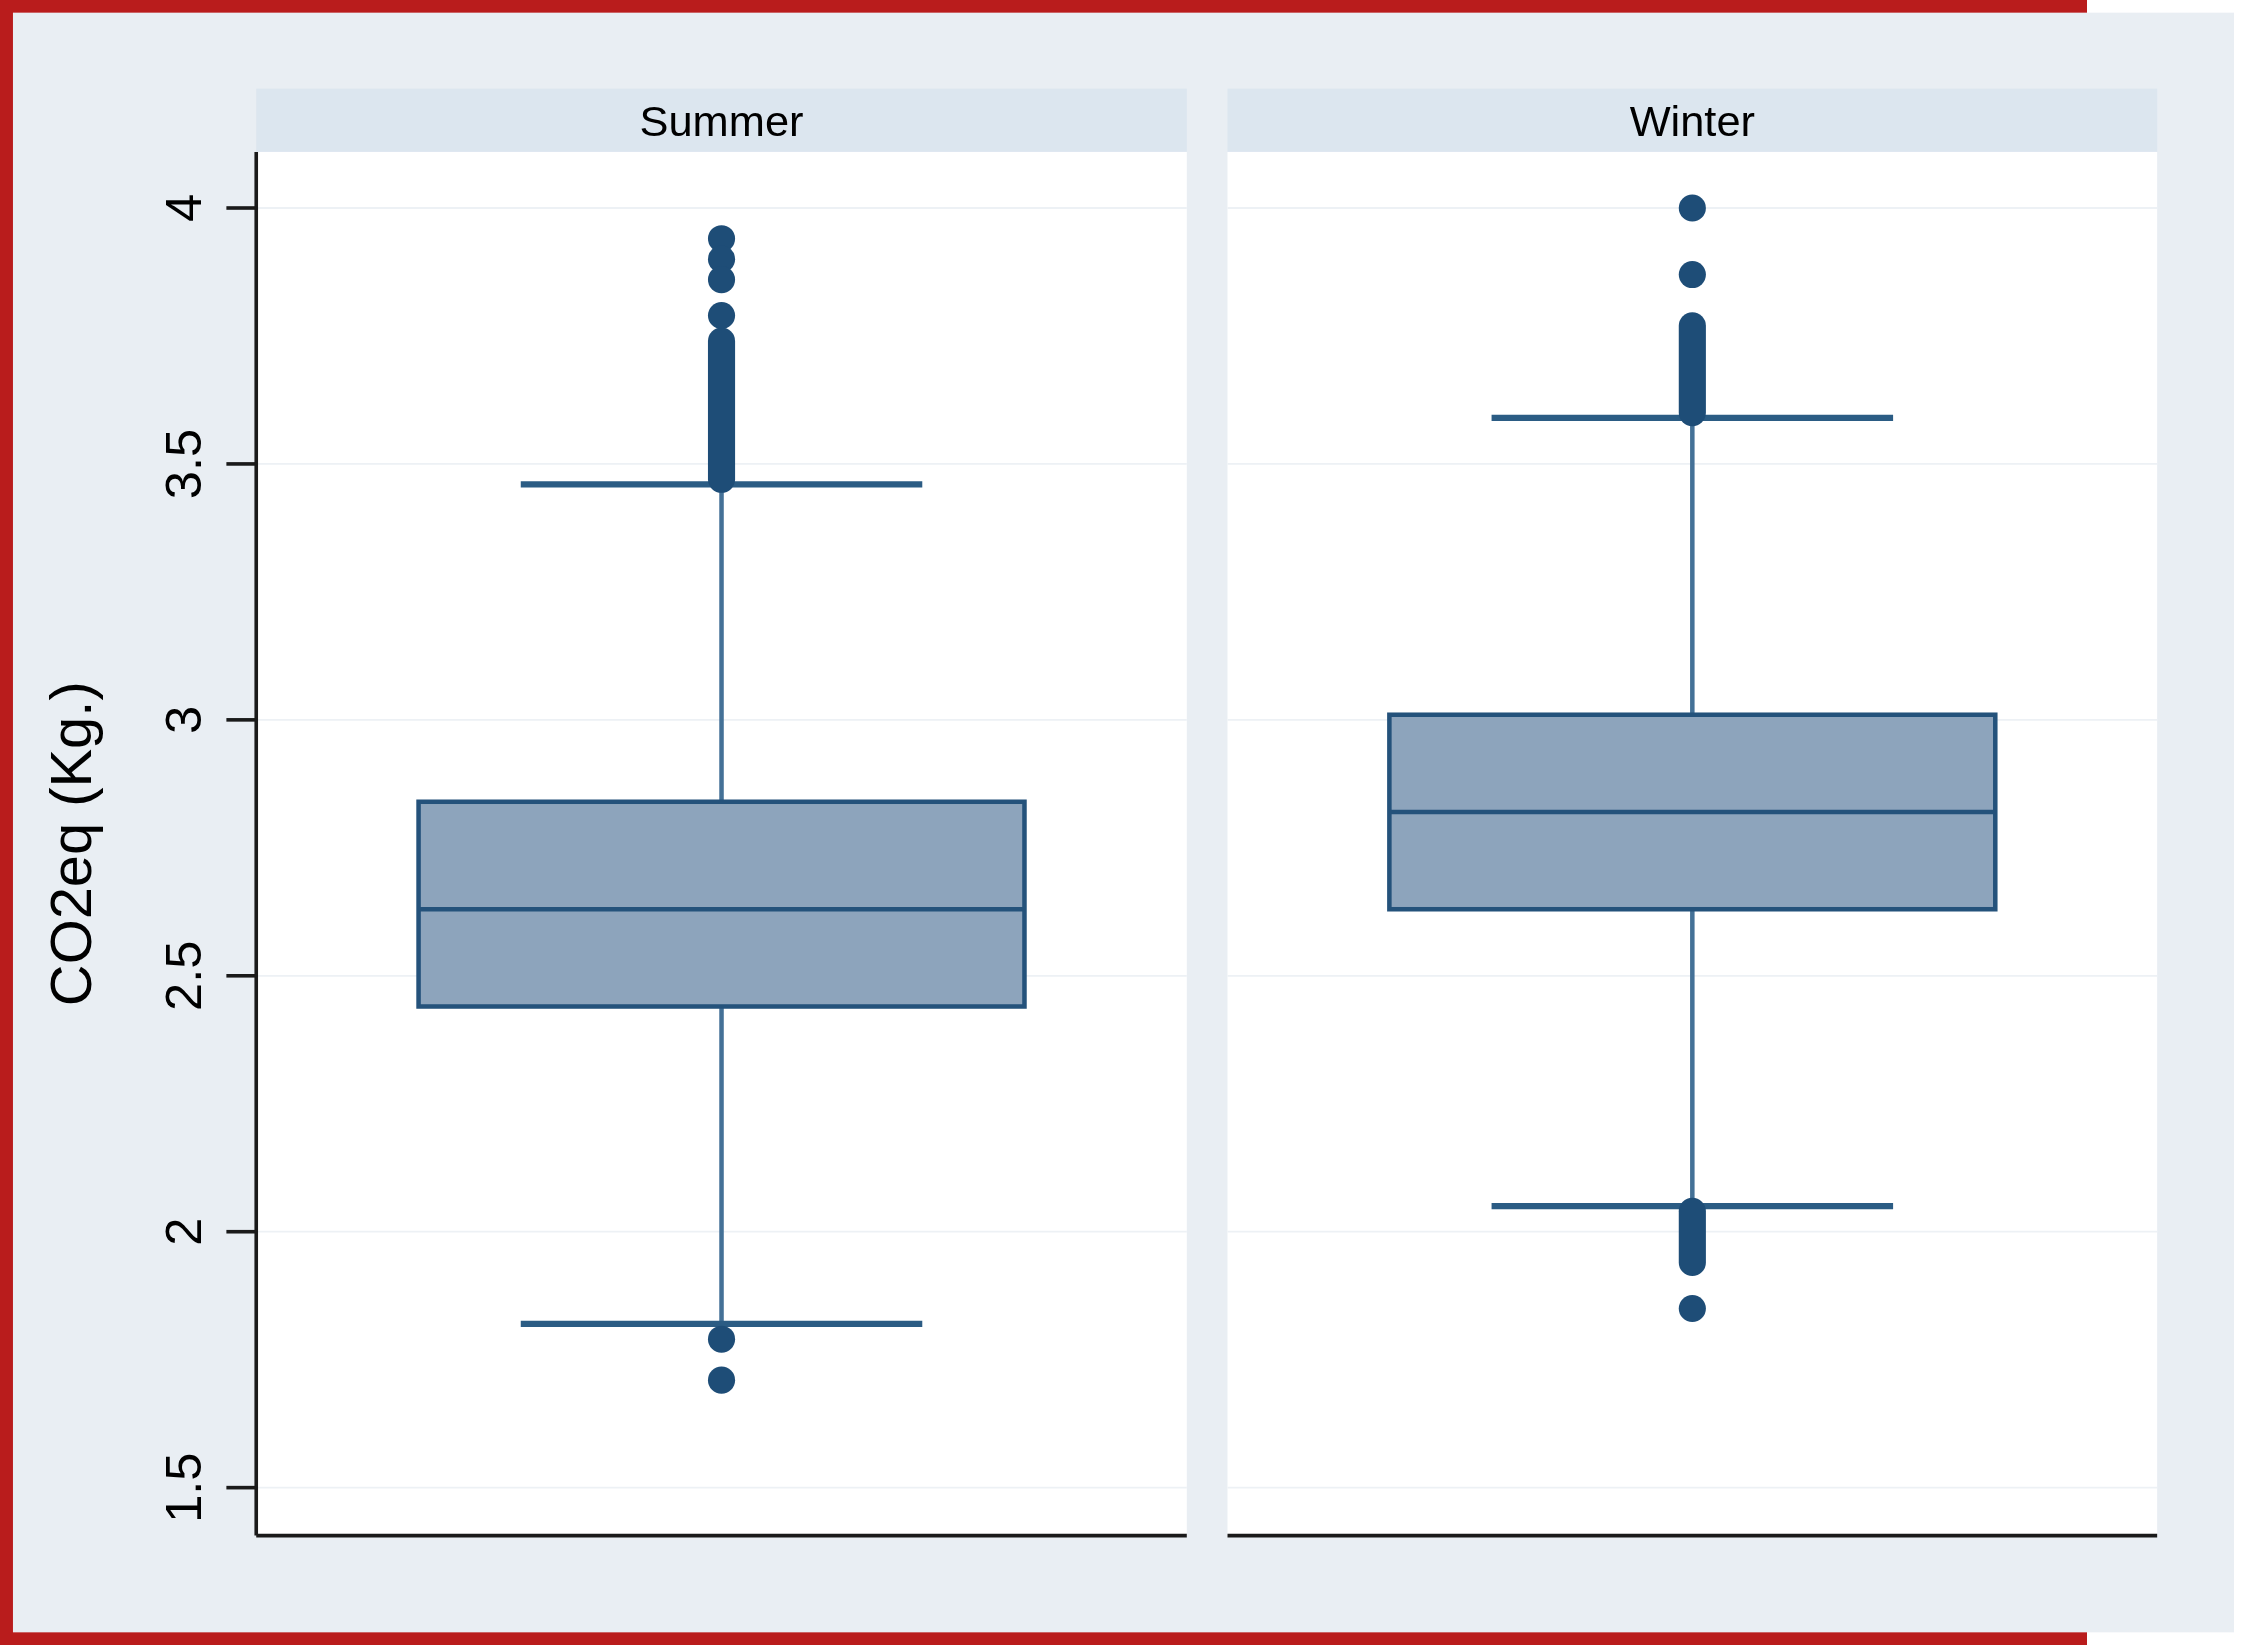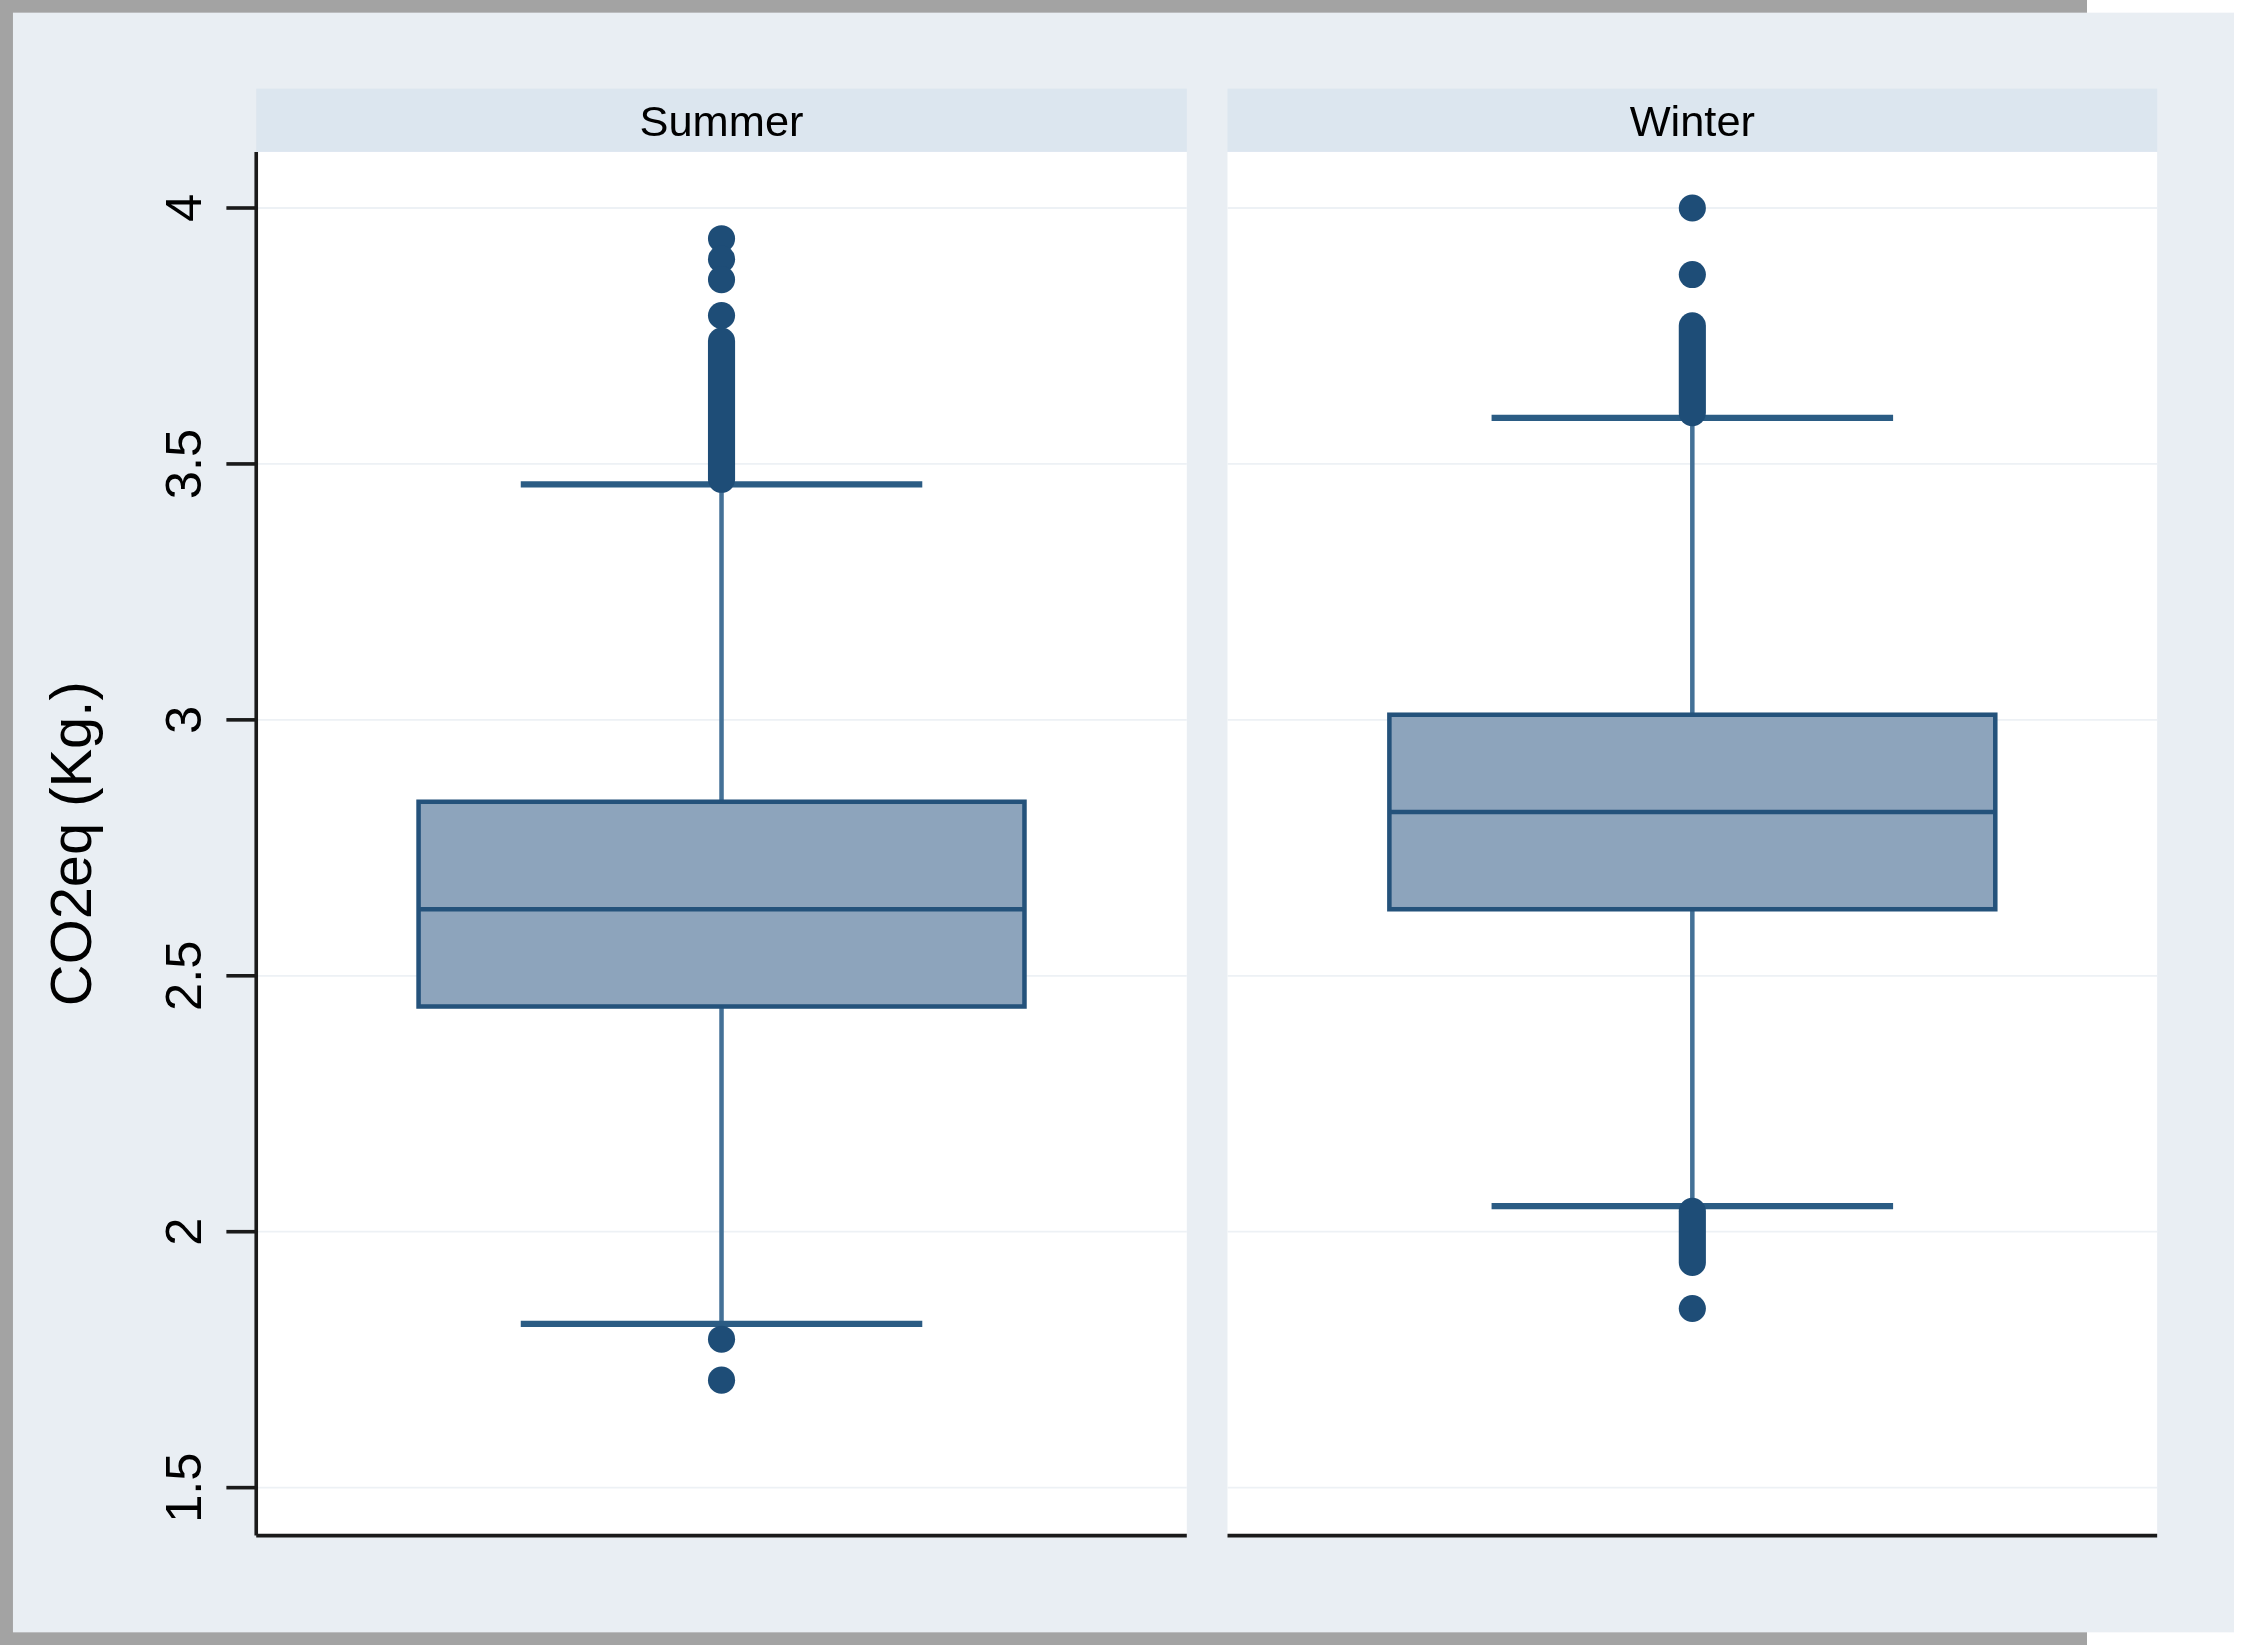--- a/index.html
+++ b/index.html
@@ -1,20 +1,20 @@
 <!DOCTYPE html>
 <html style="font-size:14.5px"><head>
 <meta charset="utf-8">
 <style>
   html, body { margin: 0; padding: 0; background: #ffffff; }
   .figure {
     position: relative;
     width: 2087px;
     height: 1645px;
-    background: #a3a3a3;
+    background: #b91c1c;
     font-family: "Liberation Sans", sans-serif;
   }
   svg { display: block; }
   text { font-family: "Liberation Sans", sans-serif; }
 </style>
 </head>
 <body>
 
 <div class="figure">
   <svg id="chart" width="2247" height="1645" viewBox="0 0 2484 1819" xmlns="http://www.w3.org/2000/svg">

